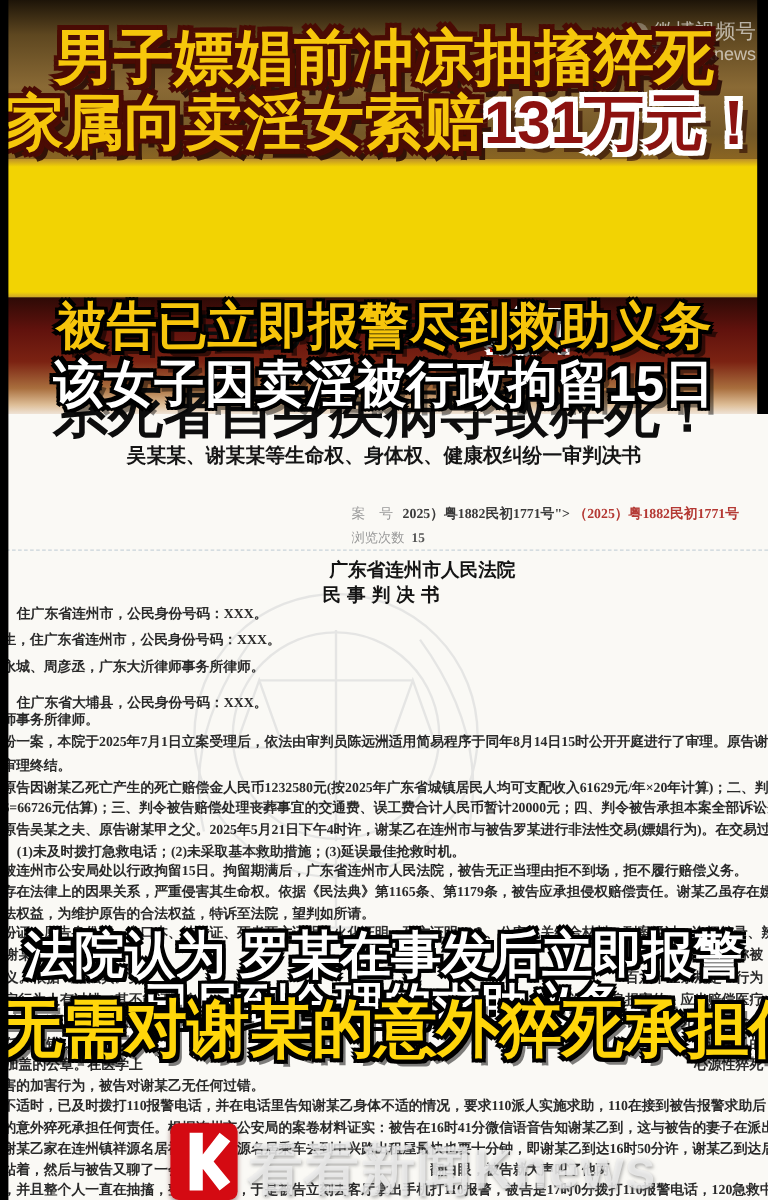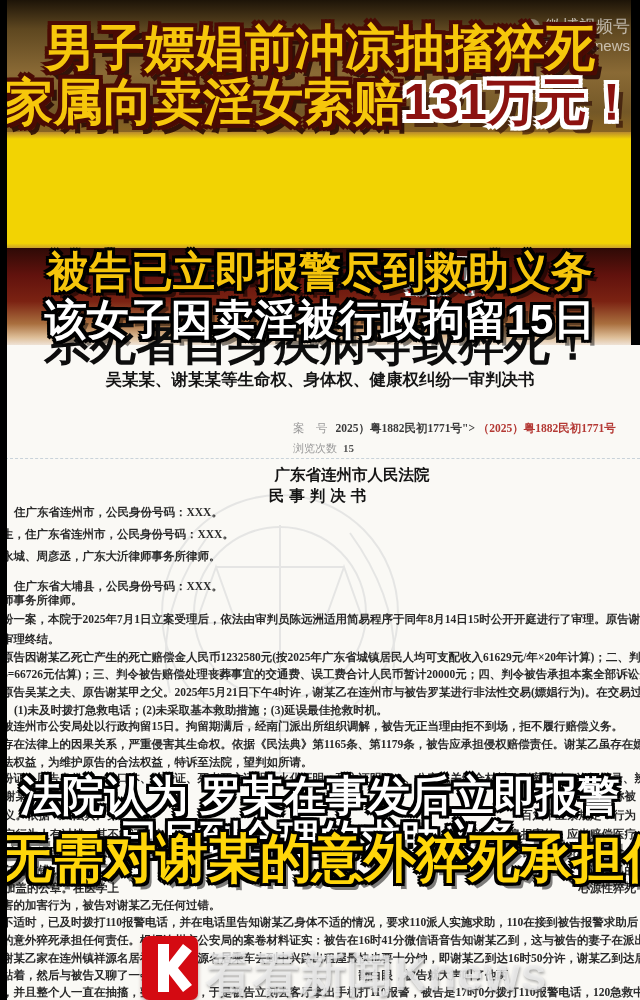--- a/index.html
+++ b/index.html
@@ -172,21 +172,21 @@
     <div class="dl l1">生，住广东省连州市，公民身份号码：XXX。</div>
     <div class="dl l2">永城、周彦丞，广东大沂律师事务所律师。</div>
     <div class="dl l3 ind">住广东省大埔县，公民身份号码：XXX。</div>
     <div class="dl l4">师事务所律师。</div>
     <div class="dl l5">纷一案，本院于2025年7月1日立案受理后，依法由审判员陈远洲适用简易程序于同年8月14日15时公开开庭进行了审理。原告谢某甲及两</div>
     <div class="dl l6">审理终结。</div>
     <div class="dl l7">原告因谢某乙死亡产生的死亡赔偿金人民币1232580元(按2025年广东省城镇居民人均可支配收入61629元/年×20年计算)；二、判令被告赔</div>
     <div class="dl l8">6=66726元估算)；三、判令被告赔偿处理丧葬事宜的交通费、误工费合计人民币暂计20000元；四、判令被告承担本案全部诉讼费用。(以</div>
     <div class="dl l9">原告吴某之夫、原告谢某甲之父。2025年5月21日下午4时许，谢某乙在连州市与被告罗某进行非法性交易(嫖娼行为)。在交易过程中，谢</div>
     <div class="dl l10 ind">(1)未及时拨打急救电话；(2)未采取基本救助措施；(3)延误最佳抢救时机。</div>
-    <div class="dl l11">被连州市公安局处以行政拘留15日。拘留期满后，经南门派出所组织调解，被告无正当理由拒不到场，拒不履行赔偿义务。</div>
+    <div class="dl l11">被连州市公安局处以行政拘留15日。拘留期满后，广东省连州市人民法院，被告无正当理由拒不到场，拒不履行赔偿义务。</div>
     <div class="dl l12">存在法律上的因果关系，严重侵害其生命权。依据《民法典》第1165条、第1179条，被告应承担侵权赔偿责任。谢某乙虽存在嫖娼过错</div>
     <div class="dl l13">法权益，为维护原告的合法权益，特诉至法院，望判如所请。</div>
     <div class="dl l14">份证、原告身份证、户口本、结婚证、死者死亡证明、火化证明、死亡证明、？、公安机关综合材料、到案经过、询问笔录、辨认笔录。</div>
 
     <div class="ds s0">
         <span>谢某乙到达后</span>
         <span>请求。原告称被</span>
       </div>
     <div class="ds s1">
         <span>义。依据《民法典》第</span>

